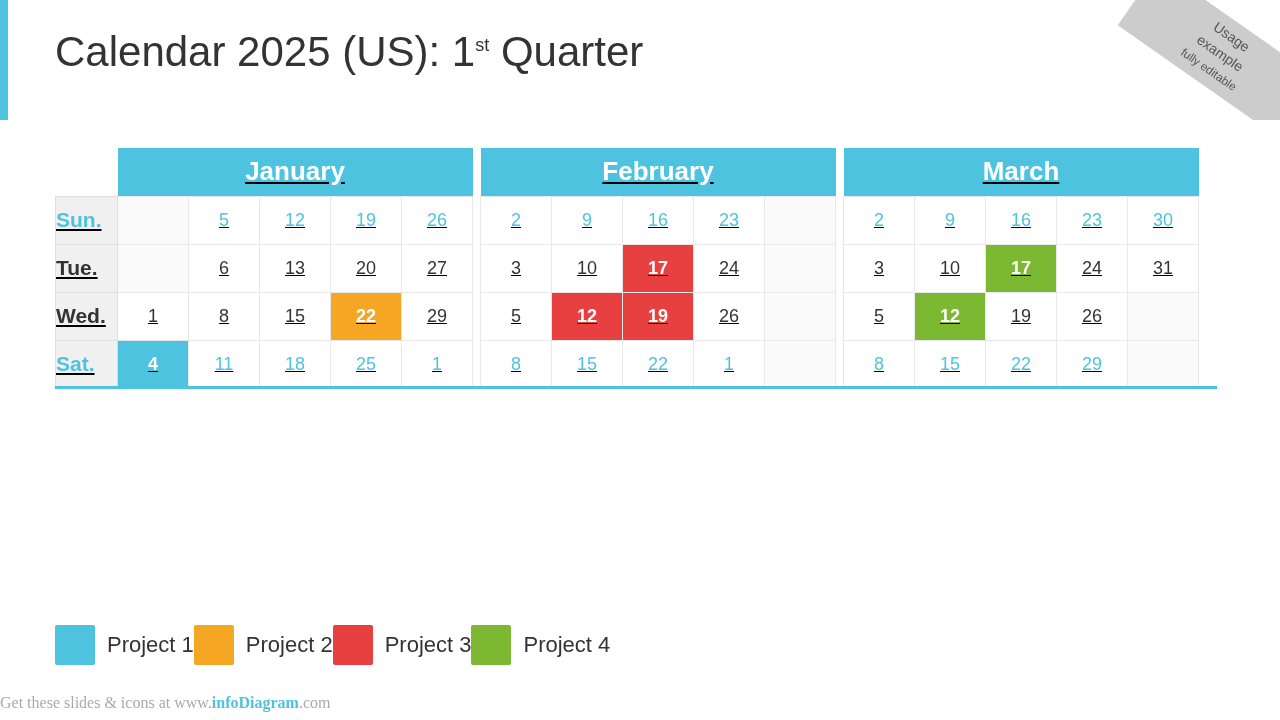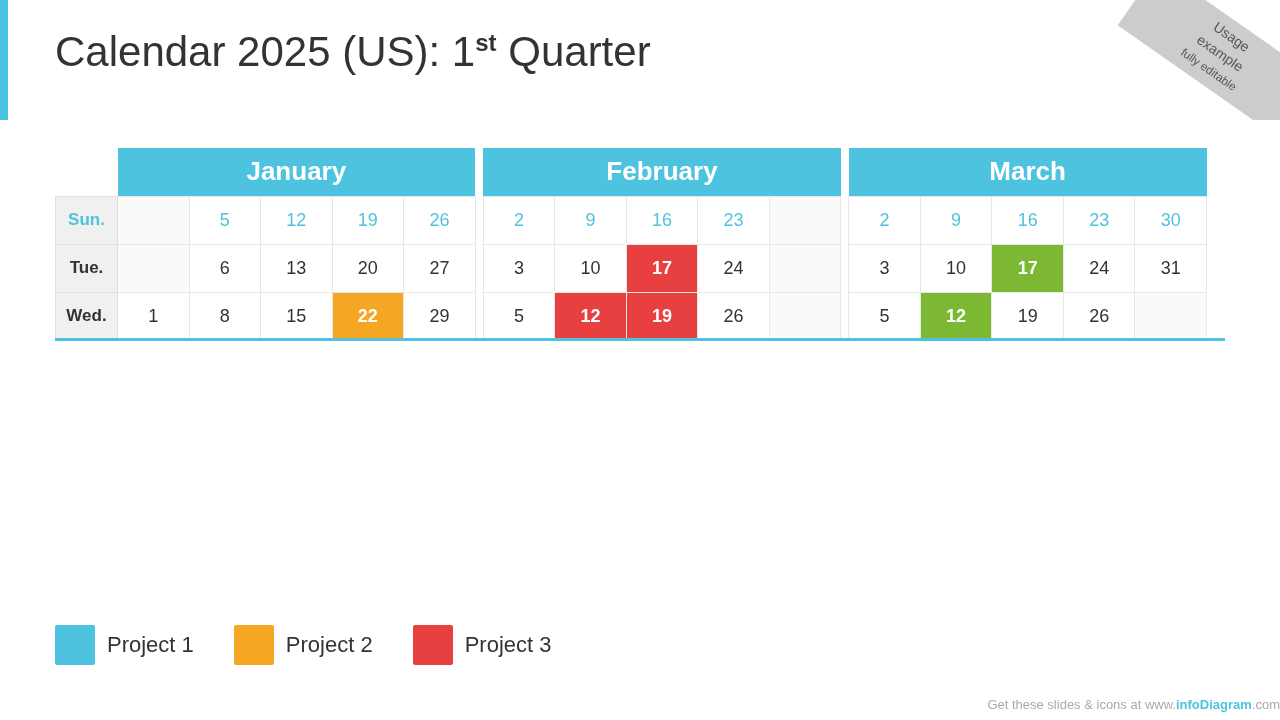--- a/index.html
+++ b/index.html
@@ -44,30 +44,30 @@
     }
 
     .page-title {
       position: absolute;
       top: 28px; left: 55px;
       font-size: 42px;
       color: #333;
       font-weight: 300;
     }
     .page-title sup {
-      font-size: 24px;
-      font-weight: bold;
+      font-size: 18px;
     }
 
     
     .calendar-container {
       position: absolute;
       top: 148px;
       left: 55px;
-      right: 55px;
+      right: 63px;
+      text-decoration: underline;
     }
 
     .calendar-grid {
       width: 100%;
       border-collapse: collapse;
     }
 
     
     .month-header {
       height: 48px;
@@ -83,24 +83,23 @@
     .month-gap {
       width: 8px;
       background: #fff;
     }
 
     
     .day-row {
       height: 48px;
     }
     .day-label {
-      font-size: 17px;
+      font-size: 21px;
       font-weight: bold;
       color: #333;
-      text-align: center;
       vertical-align: middle;
       background: #f0f0f0;
       border: 1px solid #e0e0e0;
       width: 60px;
     }
     .day-label.weekend {
       color: #4dc3e0;
     }
     .date-cell {
       font-size: 18px;
@@ -129,21 +128,20 @@
       background: #4dc3e0;
     }
 
     
     .legend {
       position: absolute;
       bottom: 28px;
       left: 55px;
       display: flex;
       align-items: center;
-      gap: 40px;
     }
     .legend-item {
       display: flex;
       align-items: center;
       gap: 12px;
     }
     .legend-box {
       width: 40px;
       height: 40px;
       border-radius: 2px;
@@ -151,23 +149,24 @@
     .legend-label {
       font-size: 22px;
       color: #333;
     }
 
     
     .footer-text {
       position: absolute;
       bottom: 8px;
       left: 0; right: 0;
-      text-align: right;
-      font-size: 13px;
+      text-align: left;
+      font-size: 16px;
       color: #aaa;
+      font-family: Liberation Serif, serif;
     }
     .footer-text span { color: #4dc3e0; font-weight: bold; }
   </style>
 </head>
 <body>
 
 <div class="left-bar"></div>
 
 <div class="corner-ribbon">
   <div class="corner-ribbon-inner">
@@ -259,35 +258,60 @@
         <td class="date-cell">5</td>
         <td class="date-cell project4">12</td>
         <td class="date-cell">19</td>
         <td class="date-cell">26</td>
         <td class="date-cell empty"></td>
         <td style="background:#fff;border:none;"></td>
       </tr>
 
 
 
+      <tr class="day-row">
+        <td class="day-label weekend">Sat.</td>
+        <td class="date-cell sat-highlight">4</td>
+        <td class="date-cell sat-col">11</td>
+        <td class="date-cell sat-col">18</td>
+        <td class="date-cell sat-col">25</td>
+        <td class="date-cell sat-col">1</td>
+        <td class="gap-cell"></td>
+        <td class="date-cell sat-col">8</td>
+        <td class="date-cell sat-col">15</td>
+        <td class="date-cell sat-col">22</td>
+        <td class="date-cell sat-col">1</td>
+        <td class="date-cell empty"></td>
+        <td class="gap-cell"></td>
+        <td class="date-cell sat-col">8</td>
+        <td class="date-cell sat-col">15</td>
+        <td class="date-cell sat-col">22</td>
+        <td class="date-cell sat-col">29</td>
+        <td class="date-cell empty"></td>
+        <td style="background:#fff;border:none;"></td>
+      </tr>
     </tbody>
   </table>
   <div class="bottom-line"></div>
 </div>
 
 <div class="legend" style="top: auto; bottom: 55px; position: absolute; left: 55px;">
   <div class="legend-item">
     <div class="legend-box" style="background:#4dc3e0;"></div>
     <span class="legend-label">Project 1</span>
   </div>
   <div class="legend-item">
     <div class="legend-box" style="background:#f5a623;"></div>
     <span class="legend-label">Project 2</span>
   </div>
   <div class="legend-item">
     <div class="legend-box" style="background:#e84040;"></div>
     <span class="legend-label">Project 3</span>
   </div>
+  <div class="legend-item">
+    <div class="legend-box" style="background:#7cb832;"></div>
+    <span class="legend-label">Project 4</span>
+  </div>
 </div>
 
 <div class="footer-text">
   Get these slides &amp; icons at www.<span>infoDiagram</span>.com
 </div>
 
 </body></html>

